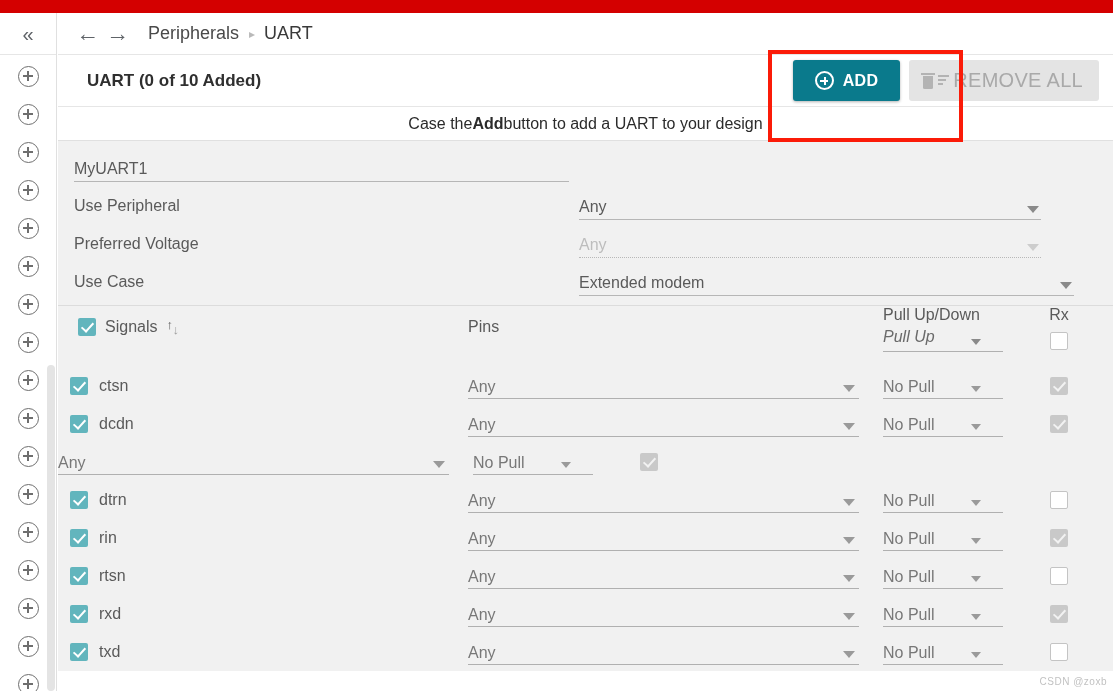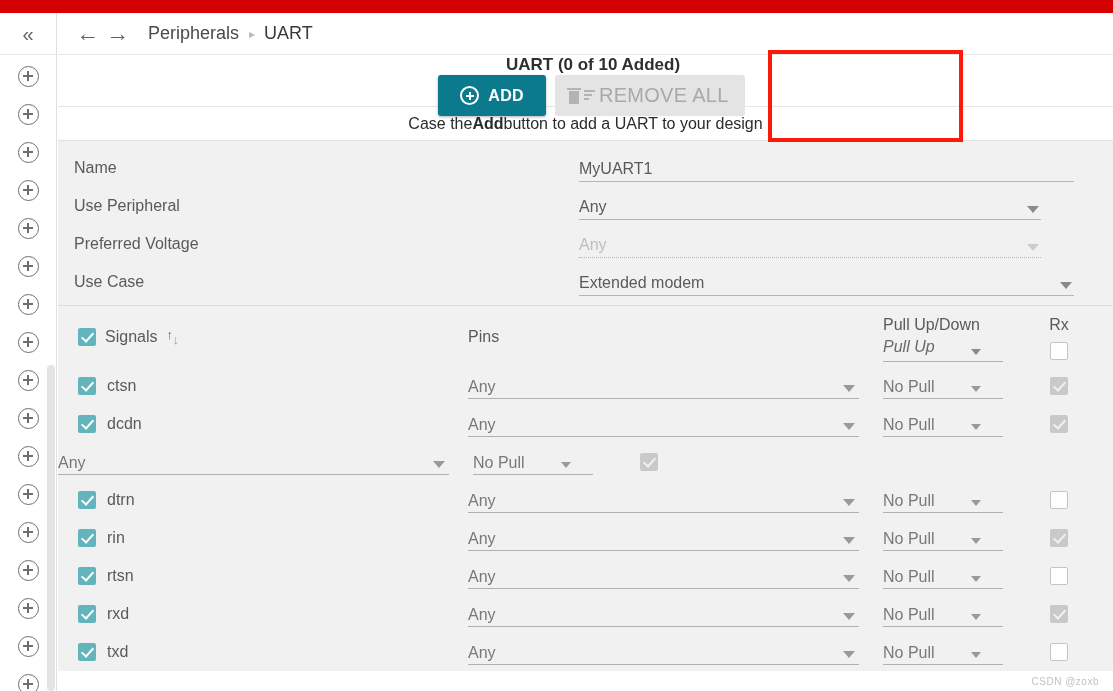--- a/index.html
+++ b/index.html
@@ -125,21 +125,20 @@
   
   .title-row {
     height: 52px;
     display: flex;
     align-items: center;
     justify-content: space-between;
     padding: 0 14px 0 26px;
     border-bottom: 1px solid #e6e6e6;
     background: #fff;
     position: relative;
-    flex-direction: column;
   }
   .panel-title {
     font-size: 17px;
     font-weight: bold;
     color: #2f2f2f;
     padding-left: 3px;
   }
   .title-actions { display: flex; align-items: center; gap: 9px; }
 
   .btn-add {
@@ -270,21 +269,20 @@
     border-top: 7px solid #8a8a8a;
   }
   .caret.dim { border-top-color: #cdcdcd; }
 
   
   .table-head {
     background: #f1f1f1;
     height: 62px;
     display: flex;
     align-items: flex-start;
-    padding-top: 10px;
     border-top: 1px solid #dcdcdc;
     position: relative;
   }
   .th-signals {
     width: 410px;
     display: flex;
     align-items: center;
     gap: 9px;
     padding-left: 20px;
     padding-top: 12px;
@@ -384,21 +382,21 @@
   .srow {
     height: 38px;
     display: flex;
     align-items: center;
   }
   .c-sig {
     width: 410px;
     display: flex;
     align-items: flex-end;
     gap: 11px;
-    padding-left: 20px;
+    padding-left: 12px;
   }
   .c-sig .nm { font-size: 16px; color: #5a5a5a; }
 
   .c-pin { width: 415px; padding-right: 24px; }
   .sel {
     position: relative;
     height: 26px;
     display: flex;
     align-items: flex-end;
   }
@@ -435,21 +433,21 @@
     left: 768px; top: 50px;
     width: 195px; height: 92px;
     border: 4px solid #fb1b08;
     pointer-events: none;
     z-index: 40;
   }
 
   
   .watermark {
     position: absolute;
-    right: 14px; bottom: 4px;
+    right: 6px; bottom: 4px;
     font-size: 10px;
     color: #c2c2c2;
     letter-spacing: .5px;
     z-index: 30;
     user-select: none;
   }
 
   
   .bottom-strip {
     height: 22px;
@@ -554,21 +552,20 @@
   </div>
 
   <div class="hint-row">
     <span>Case the </span>
       <b>Add</b>
       <span> button to add a UART to your design</span>
   </div>
 
   <div class="form-block" id="form-block">
       <div class="form-row">
-        <div class="form-label">Name</div>
         <div class="field wide">
           <span class="val">MyUART1</span>
           <span class="field-line"></span>
         </div>
       </div>
       <div class="form-row">
         <div class="form-label">Use Peripheral</div>
         <div class="field mid">
           <span class="val">Any</span>
           <span class="caret"></span>

